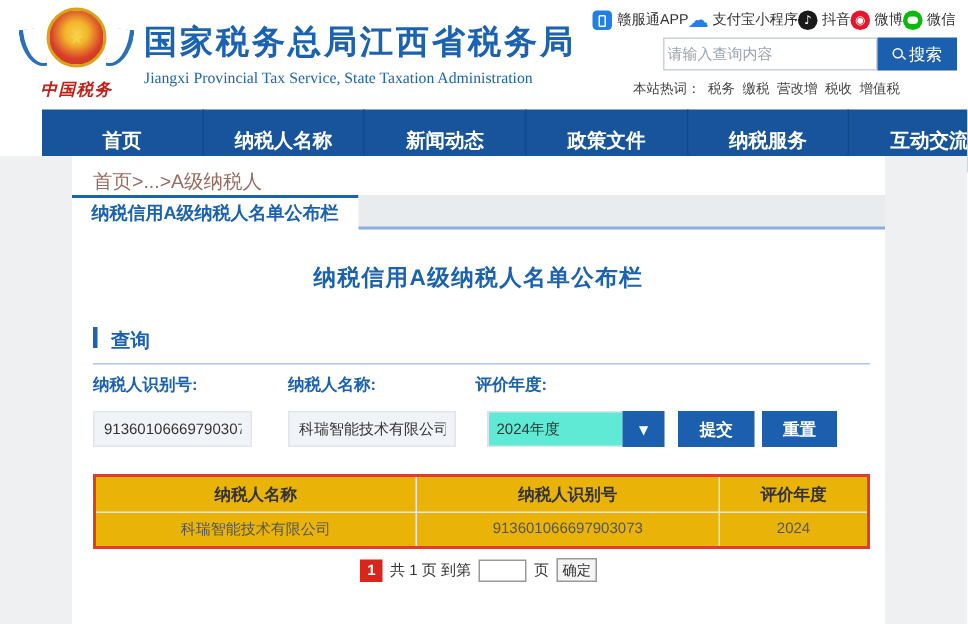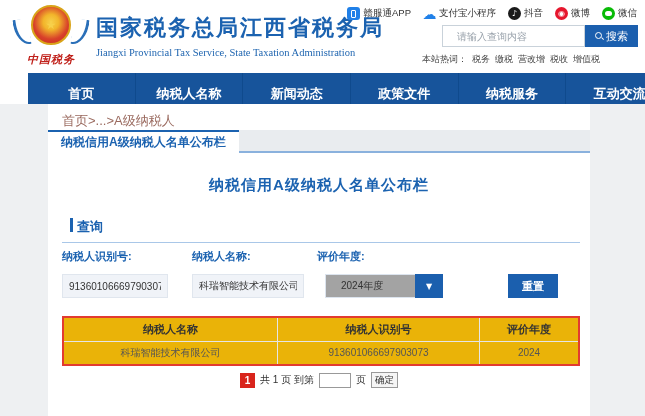--- a/index.html
+++ b/index.html
@@ -14,33 +14,33 @@
     background:radial-gradient(circle at 50% 42%, #f7d04a 0%, #f2b52b 28%, #d8402a 62%, #c3271c 100%);
     border:2px solid #d9a419; display:flex; align-items:center; justify-content:center; color:#f7d04a; font-size:12px; }
   .wing { position:absolute; top:14px; width:16px; height:26px; border:0 solid #2a6fb8; }
   .wing.l { left:2px; border-left:3px solid #2a6fb8; border-bottom:2px solid #2a6fb8; border-radius:0 0 0 90%; transform:rotate(-8deg); }
   .wing.r { right:2px; border-right:3px solid #2a6fb8; border-bottom:2px solid #2a6fb8; border-radius:0 0 90% 0; transform:rotate(8deg); }
   .emblem-caption { margin-top:3px; color:#c0201a; font-weight:bold; font-style:italic; font-size:11px; font-family:"DejaVu Serif", serif; letter-spacing:1px; }
   .brand { position:absolute; left:96px; top:13px; }
   .brand-title { color:#1b62b0; font-size:22px; font-weight:bold; letter-spacing:2px; }
   .brand-subtitle { margin-top:4px; color:#1f65b0; font-size:10.5px; font-family:"Liberation Serif", serif; }
 
-  .quick-links { position:absolute; right:8px; top:7px; display:flex; align-items:flex-end; gap:12px; font-size:9.5px; color:#333; white-space:nowrap; }
+  .quick-links { position:absolute; right:8px; top:7px; display:flex; align-items:flex-end; gap:0; font-size:9.5px; color:#333; white-space:nowrap; }
   .ql { display:flex; align-items:center; gap:3px; cursor:pointer; }
   .ic { width:13px; height:13px; border-radius:50%; display:inline-flex; align-items:center; justify-content:center; color:#fff; flex:0 0 auto; font-family:"DejaVu Sans", sans-serif; }
   .ic-app { background:#2080e8; border-radius:3px; }
   .glyph-phone { width:5px; height:8px; border:1px solid #fff; border-radius:1px; }
   .ic-cloud { background:transparent; color:#2080e8; font-size:14px; }
   .ic-douyin { background:#1a1a1a; font-size:8px; }
   .ic-weibo { background:#e6162d; font-size:8px; }
   .ic-wechat { background:#09bb07; }
   .glyph-bubble { width:7px; height:5px; background:#fff; border-radius:3px; }
 
   .search-row { position:absolute; right:7px; top:25px; display:flex; }
-  .search-input { width:143px; height:22px; border:1px solid #c9d2da; padding:0 14px; font-size:10px; color:#333; outline:none; }
+  .search-input { width:143px; height:22px; border:1px solid #c9d2da; padding:0 2px; font-size:10px; color:#333; outline:none; }
   .search-input::placeholder { color:#9aa3ac; }
   .search-btn { width:53px; height:22px; background:#1b5fae; border:none; color:#fff; font-size:11px; display:flex; align-items:center; justify-content:center; gap:3px; cursor:pointer; }
   .mag { position:relative; width:8px; height:8px; display:inline-block; }
   .mag::before { content:""; position:absolute; left:0; top:0; width:5px; height:5px; border:1.4px solid #fff; border-radius:50%; }
   .mag::after { content:""; position:absolute; left:5.5px; top:5.5px; width:3px; height:1.4px; background:#fff; transform:rotate(45deg); }
 
   .hot-words { position:absolute; right:45px; top:53px; font-size:9px; color:#444; display:flex; gap:5px; white-space:nowrap; }
   .hot-words .hw { cursor:pointer; }
 
   
@@ -54,34 +54,34 @@
 
   .breadcrumb { position:absolute; left:14px; top:8px; font-size:13px; color:#9a6a5f; }
 
   .tabstrip { position:absolute; left:0; top:26px; width:542px; height:23px; display:flex; align-items:stretch; }
   .tab-active { background:#ffffff; border-top:2px solid #1b62b0; color:#1b62b0; font-size:12px; font-weight:bold;
     display:flex; align-items:center; padding:0 13px; cursor:pointer; }
   .tab-rest { flex:1; background:#e9ecef; border-bottom:2px solid #8ab1dd; }
 
   .main-title { position:absolute; left:0; top:72px; width:542px; text-align:center; color:#1b62b0; font-size:15px; font-weight:bold; letter-spacing:1px; }
 
-  .q-head { position:absolute; left:14px; top:114px; display:flex; gap:4px;margin-left:8px; }
+  .q-head { position:absolute; left:14px; top:114px; display:flex; gap:9px; }
   .q-bar { width:3px; height:14px; background:#1b62b0; }
   .q-title { color:#1b62b0; font-size:13px; font-weight:bold; }
   .q-underline { position:absolute; left:14px; top:138px; width:518px; height:0; border-bottom:1px solid #a9c7e8; }
 
   .f-label { position:absolute; top:145px; color:#1b62b0; font-size:11px; font-weight:bold; }
   .f-label.l1 { left:14px; } .f-label.l2 { left:144px; } .f-label.l3 { left:269px; }
 
   .f-input { position:absolute; top:170px; height:24px; background:#f0f3f8; border:1px solid #e0e6ee; font-size:10px; color:#333; padding:0 6px; outline:none; }
   .f-input.i1 { left:14px; width:106px; }
   .f-input.i2 { left:144px; width:112px; }
 
   .f-select { position:absolute; left:277px; top:170px; width:118px; height:24px; display:flex; cursor:pointer; }
-  .f-select-value { width:90px; background:#a3a3a3; border:1px solid #dce4ee; border-right:none; font-size:10px; color:#333; display:flex; align-items:center; padding-left:15px; }
+  .f-select-value { width:90px; background:#5eead4; border:1px solid #dce4ee; border-right:none; font-size:10px; color:#333; display:flex; align-items:center; padding-left:5px; }
   .f-select-arrow { width:28px; background:#1b5fae; color:#fff; font-size:8px; display:flex; align-items:center; justify-content:center; font-family:"DejaVu Sans", sans-serif; }
 
   .btn { position:absolute; top:170px; height:24px; background:#1b5fae; border:none; color:#fff; font-size:11px; font-weight:bold; cursor:pointer; }
   .btn.submit { left:404px; width:51px; }
   .btn.reset { left:460px; width:50px; }
 
   .result-table { position:absolute; left:14px; top:212px; width:518px; border:2px solid #e23b30; border-collapse:collapse; background:#eab308; }
   .result-table th { height:24px; font-size:11px; color:#333; font-weight:bold; border-right:1px solid #e5e5e5; border-bottom:1px solid #e5e5e5; text-align:center; }
   .result-table td { height:24px; font-size:10px; color:#555; border-right:1px solid #e5e5e5; text-align:center; }
   .result-table th:last-child, .result-table td:last-child { border-right:none; }
@@ -188,20 +188,21 @@
       <div class="f-label l3">评价年度:</div>
 
       <input class="f-input i1" type="text" value="913601066697903073" style="">
       <input class="f-input i2" type="text" value="科瑞智能技术有限公司" style="">
 
       <div class="f-select">
         <span class="f-select-value">2024年度</span>
         <span class="f-select-arrow">▼</span>
       </div>
 
+      <button class="btn submit">提交</button>
       <button class="btn reset">重置</button>
 
       <table class="result-table">
         <thead>
           <tr>
             <th class="col1">纳税人名称</th>
             <th class="col2">纳税人识别号</th>
             <th class="col3">评价年度</th>
           </tr>
         </thead>

